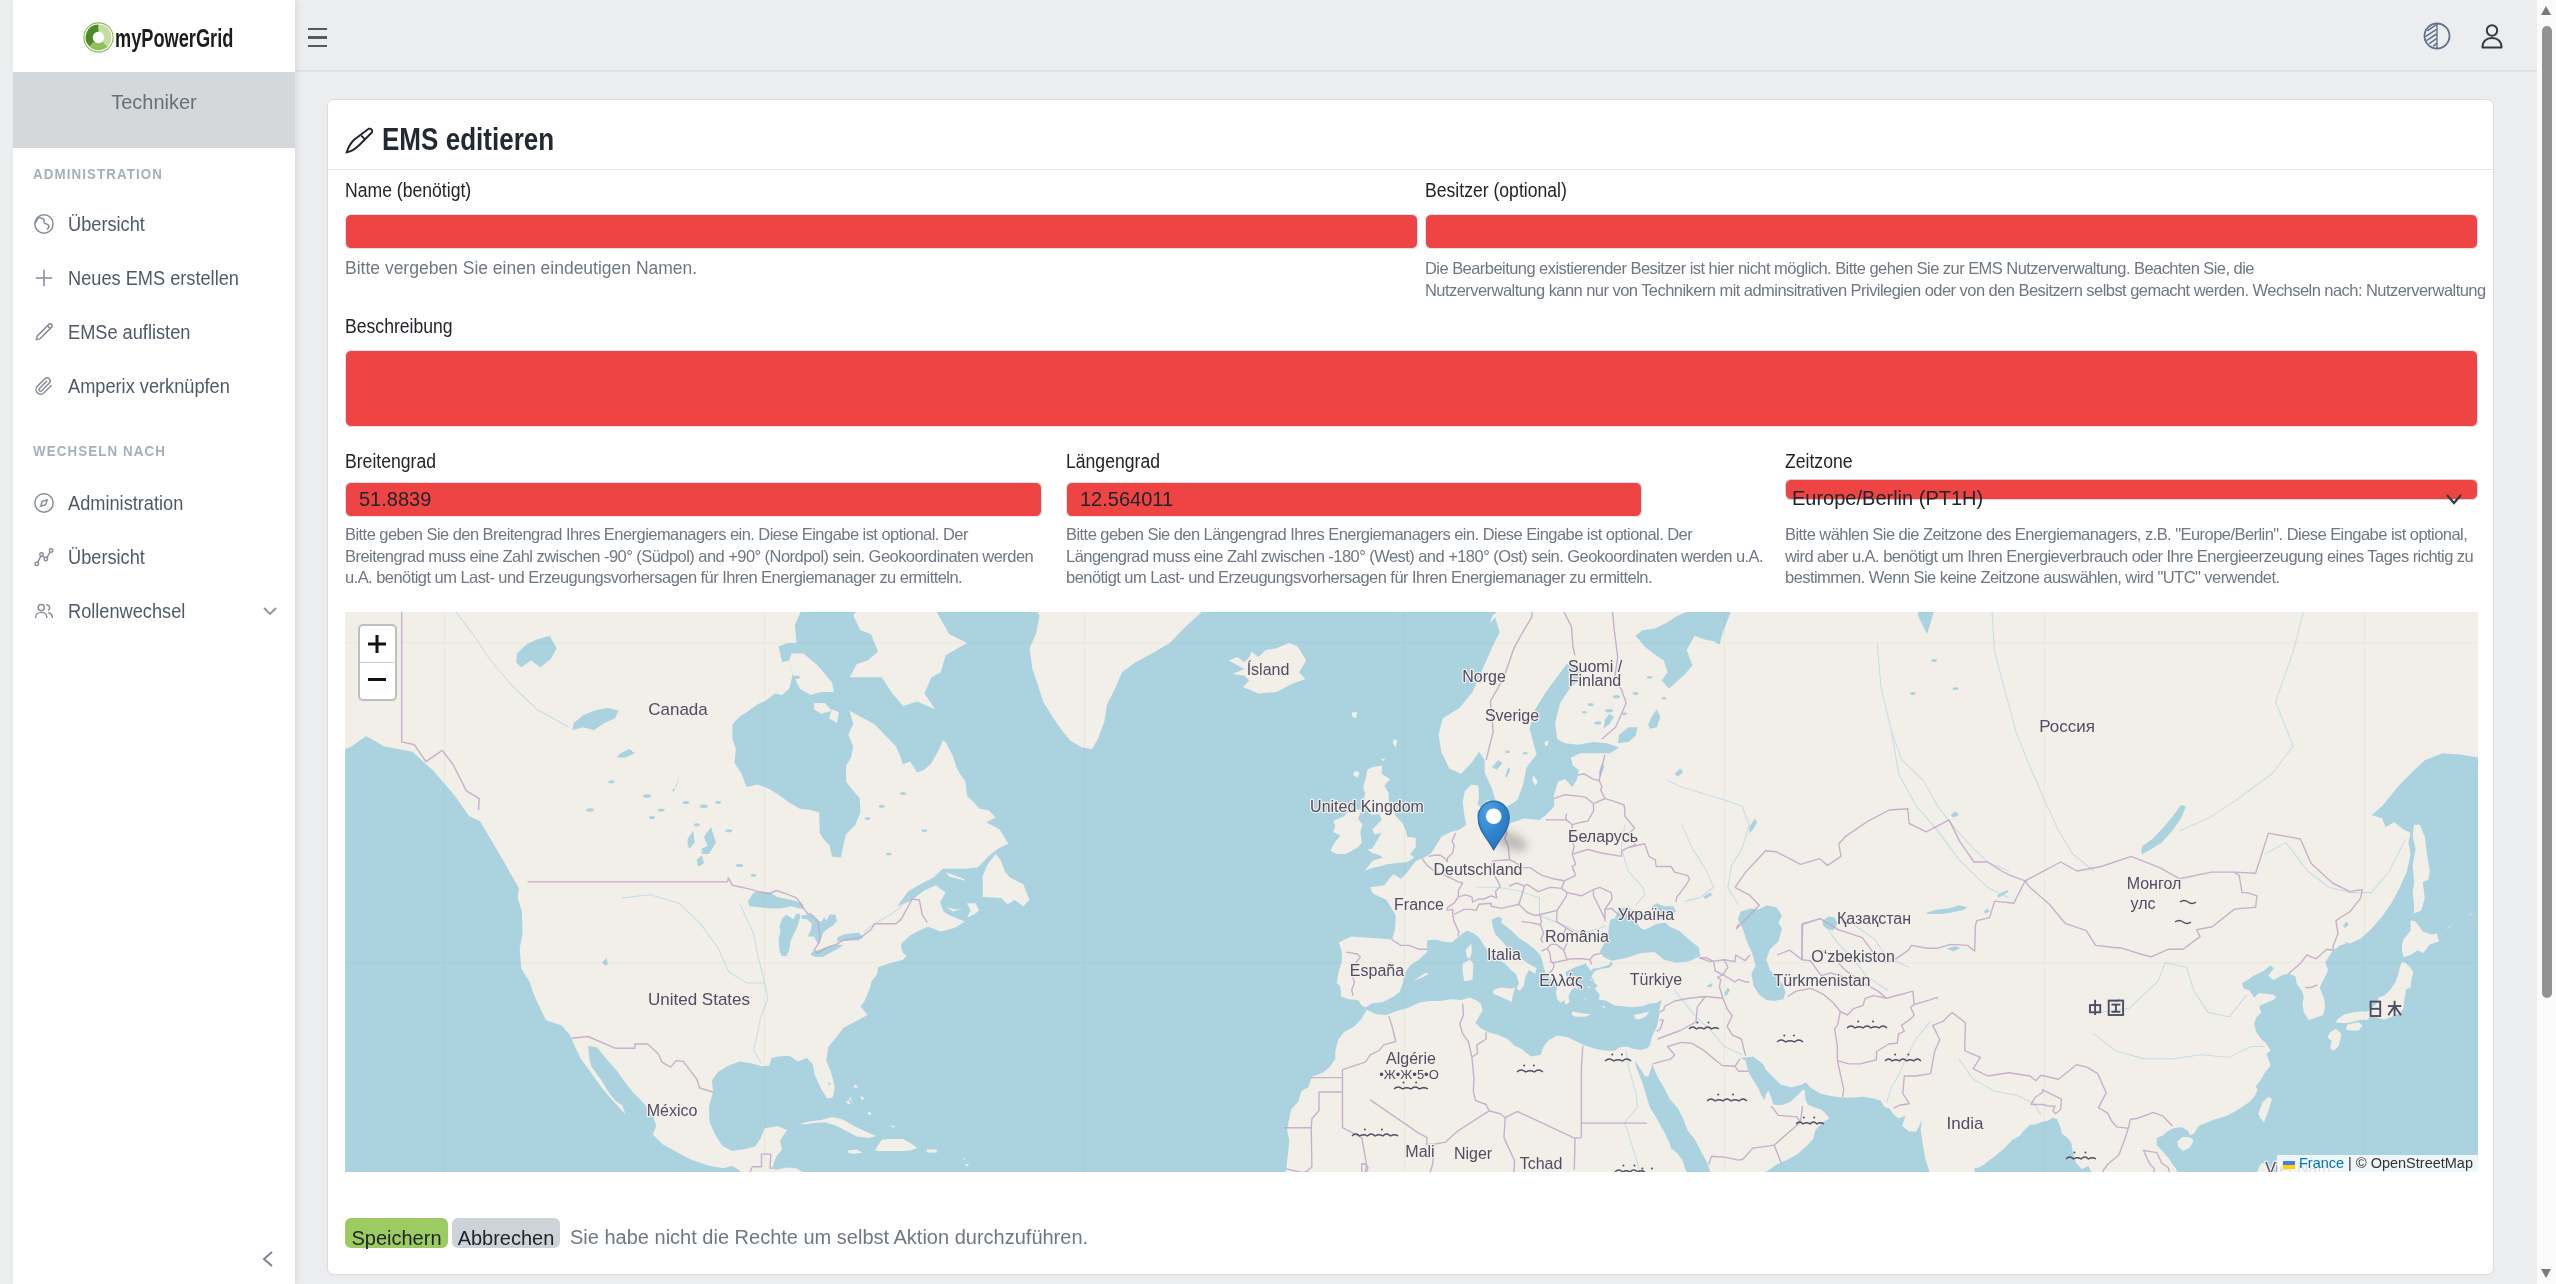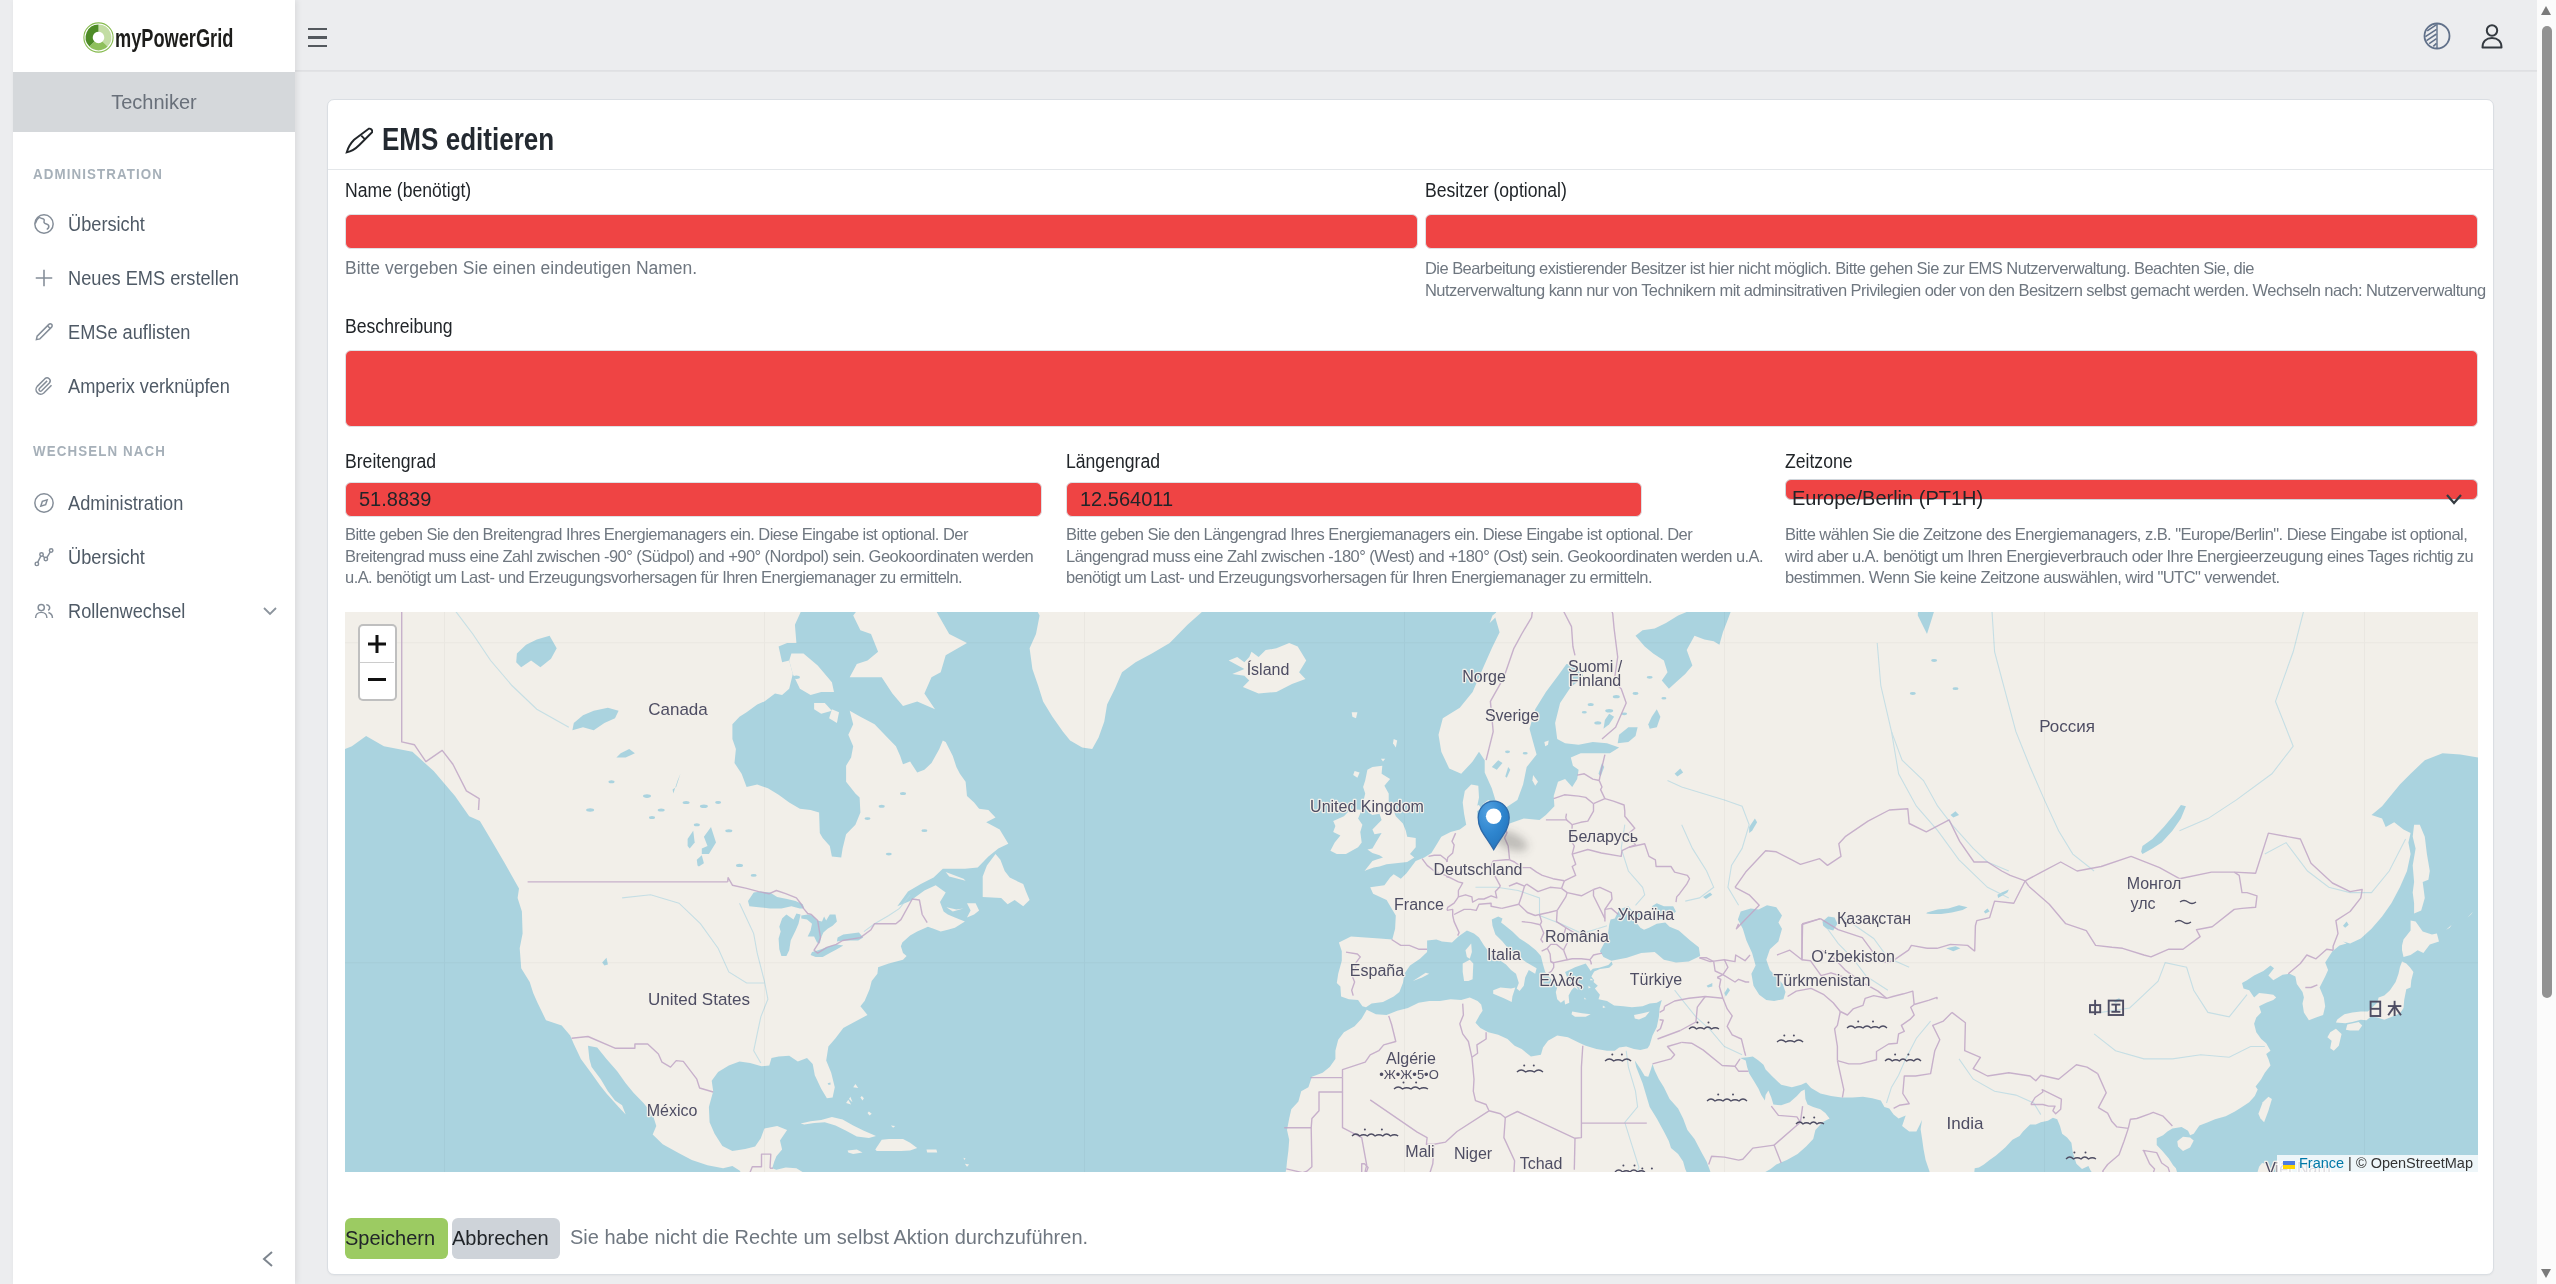--- a/index.html
+++ b/index.html
@@ -8,21 +8,21 @@
     font-family:"Liberation Sans", sans-serif; -webkit-font-smoothing:antialiased; }
   .topbar { position:absolute; left:282px; top:0; width:2257px; height:71px;
     background:#ECEDEF; border-bottom:1px solid #dfe0e3; box-shadow:0 2px 3px rgba(0,0,0,0.05); }
   .main { position:absolute; left:282px; top:72px; width:2257px; height:1212px; background:#ECEDEF; }
   .sidebar { position:absolute; left:13px; top:0; width:282px; height:1284px; background:#ffffff;
     box-shadow:2px 0 6px rgba(0,0,0,0.08); z-index:5; }
   .logo { position:absolute; left:0; top:0; width:282px; height:71px; background:#fff; }
   .logo svg { position:absolute; left:70px; top:22px; }
   .logo .t { position:absolute; left:102px; top:25px; font-size:26px; font-weight:bold;
     color:#1d1d1b; transform:scaleX(0.70); transform-origin:0 0; white-space:nowrap; top:23px; }
-  .tech { position:absolute; left:0; top:72px; width:282px; height:60px; background:#d5d8db;
+  .tech { position:absolute; left:0; top:72px; width:282px; height:76px; background:#d5d8db;
     color:#69707a; font-size:20px; line-height:61px; text-align:center; }
   .sec { position:absolute; left:20px; height:20px; font-size:14.5px; font-weight:bold;
     color:#a6b0b9; letter-spacing:1.2px; transform:scaleX(0.92); transform-origin:0 0; }
   .item { position:absolute; left:0; width:282px; height:54px; color:#4f5a66; font-size:20px; }
   .item .ic { position:absolute; left:20px; top:50%; transform:translateY(-50%); width:22px; height:22px; }
   .item .tx { position:absolute; left:55px; top:50%; transform:translateY(-50%) scaleX(0.91);
     transform-origin:0 50%; white-space:nowrap; }
   .item .chev { position:absolute; left:247px; top:50%; transform:translateY(-50%); width:20px; height:20px; }
   .collapse { position:absolute; left:245px; bottom:14px; width:22px; height:22px; }
   .burger { position:absolute; left:308px; top:28px; width:19px; height:20px; }
@@ -34,22 +34,22 @@
   .chead svg { position:absolute; left:17px; top:15px; }
   .chead .ttl { position:absolute; left:54px; top:29px; transform:translateY(-52%) scaleX(0.84);
     transform-origin:0 50%; font-size:31px; font-weight:bold; color:#232930; white-space:nowrap; }
   .cbody { position:absolute; left:17px; top:58px; width:2133px; }
   label.fl { display:block; font-size:20px; color:#212529; transform:scaleX(0.88);
     transform-origin:0 0; white-space:nowrap; }
   .inp { background:#ef4444; border:1px solid #dee1e5; border-radius:6px; height:35px; }
   .help { font-size:17.5px; color:#6f7780; line-height:21.5px; }
   .fit { font-size:16.5px; letter-spacing:-0.55px; white-space:nowrap; }
   .abs { position:absolute; }
-  .btn { position:absolute; height:41px; border-radius:6px; font-size:20px; color:#212529;
-    line-height:41px; }
+  .btn { position:absolute; height:30px; border-radius:6px; font-size:20px; color:#212529;
+    text-align:center; line-height:41px; }
   #map { position:absolute; left:0px; top:454px; width:2133px; height:560px; background:#aad3df;
     overflow:hidden; z-index:1; }
   .zoomctl { position:absolute; left:13px; top:12px; width:39px; height:77px; background:#fff;
     border:2.5px solid rgba(0,0,0,0.25); border-radius:5px; z-index:30; }
   .attrib { position:absolute; right:0; bottom:0; height:17px; background:rgba(255,255,255,0.8);
     font-size:14.5px; line-height:17px; color:#333; padding:0 5px 0 6px; z-index:30; white-space:nowrap; }
   .attrib .lf { color:#0078A8; }
   .scroll { position:absolute; right:0; top:0; width:19px; height:1284px; background:#fbfbfb; z-index:50; }
   .scroll .thumb { position:absolute; left:4.5px; top:26px; width:10px; height:972px; background:#929292; border-radius:5px; }
   .scroll .up { position:absolute; left:4px; top:6px; width:0; height:0;

